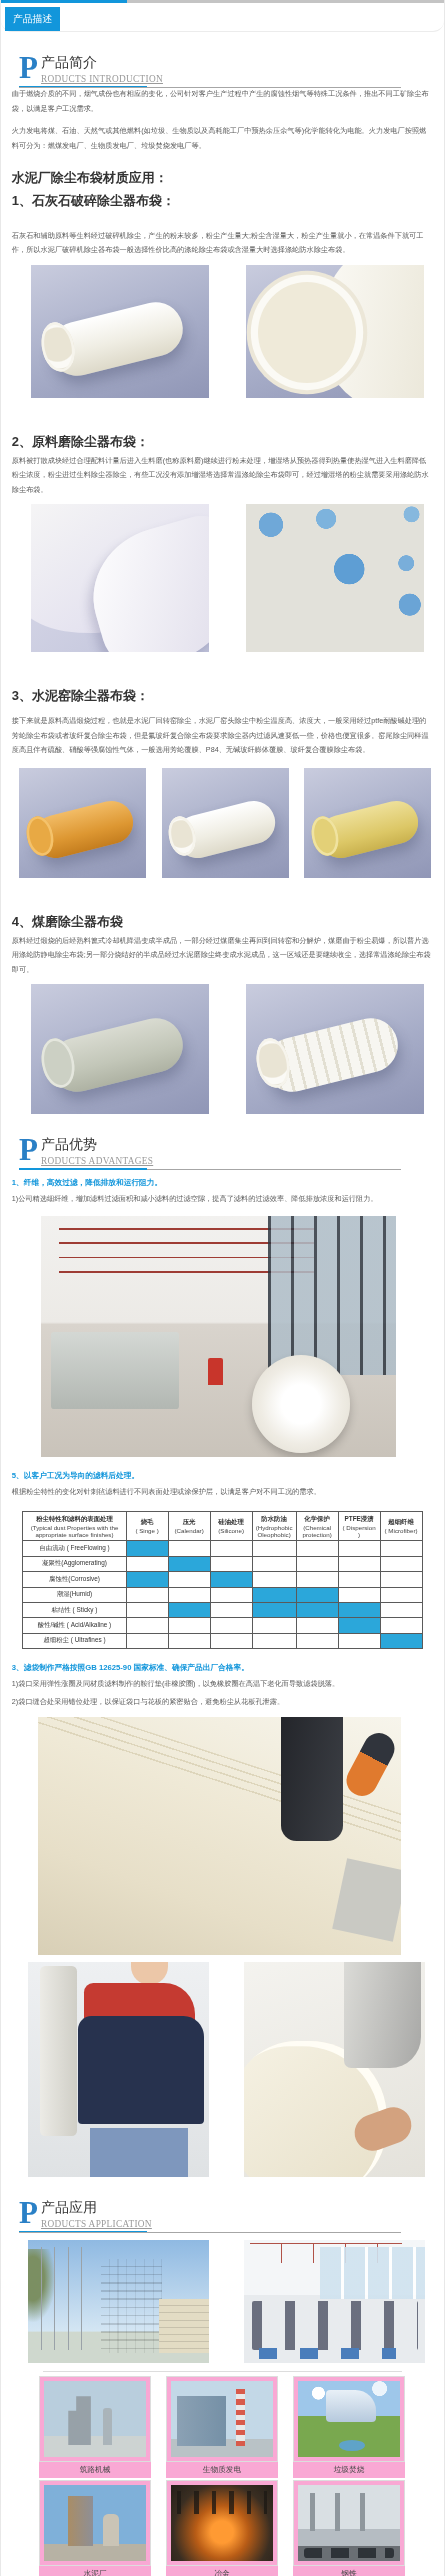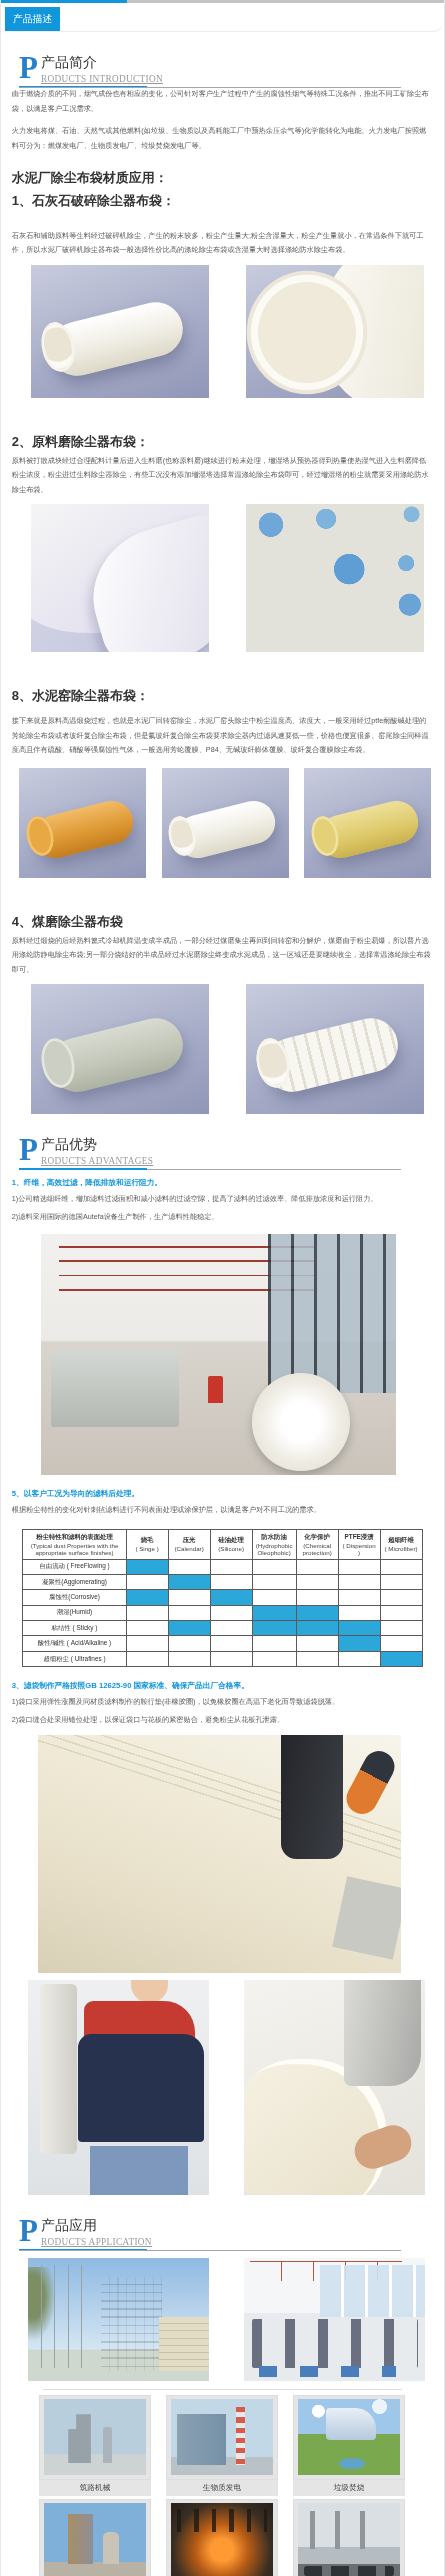--- a/index.html
+++ b/index.html
@@ -129,21 +129,21 @@
   .ftab th,.ftab td{border:0.5px solid #5a5a5a;}
   .ftab th{font-size:6.4px;color:#333;font-weight:bold;padding:2.6px 3.1px;background:#fff;}
   .ftab th .en{font-weight:normal;font-size:6.2px;color:#444;}
   .ftab th.corner{width:96px;}
   .ftab td{height:12.4px;}
   .ftab td.lab{font-size:6.4px;color:#333;text-align:center;padding:1px 5.2px;white-space:nowrap;}
   .ftab td.c{width:39px;}
   
   .gdiv{height:0.5px;background:#ddd;margin:8.2px 31px 4.1px;}
   .grid{width:367px;margin:5.2px auto 0;display:grid;grid-template-columns:repeat(3,112px);column-gap:15px;row-gap:2.1px;}
-  .gcell{background:#e5e5e5;}
+  .gcell{background:#f9a8d4;}
   .gframe{border:0.5px solid #ddd;padding:3.6px;}
   .gimg{height:76px;position:relative;overflow:hidden;background:#cdd6dd;}
   .gcap{font-size:7.7px;color:#4a4a4a;text-align:center;margin:3.6px 0 3.1px;}
   .ag0{background:linear-gradient(#b9cedd 0 72%,#cdd3d2 72%);}
   .ag0::before{content:'';position:absolute;left:24%;bottom:16%;width:22%;height:64%;background:#97a1a8;
     clip-path:polygon(0 100%,0 30%,35% 30%,35% 0,100% 0,100% 100%);}
   .ag0::after{content:'';position:absolute;left:58%;bottom:16%;width:9%;height:48%;background:#aab4ba;border-radius:3.1px 3.1px 0 0;}
   .ag1{background:linear-gradient(#c3d8e7 0 76%,#b9c2c6 76%);}
   .ag1::before{content:'';position:absolute;left:6%;bottom:14%;width:48%;height:66%;background:linear-gradient(90deg,#8ba1b4,#7590a6);}
   .ag1::after{content:'';position:absolute;left:64%;bottom:14%;width:8%;height:76%;
@@ -212,21 +212,21 @@
       <div class="photo slate pa2"></div>
     </div>
 
     <div class="bh">2、原料磨除尘器布袋：</div>
     <div class="p" style="margin-top:3.1px">原料被打散成块经过合理配料计量后进入生料磨(也称原料磨)继续进行粉末处理，增湿塔从预热器得到热量使热湿气进入生料磨降低粉尘浓度，粉尘进过生料除尘器除尘，有些工况没有添加增湿塔选择常温涤纶除尘布袋即可，经过增湿塔的粉尘就需要采用涤纶防水除尘布袋。</div>
     <div class="row2 tall">
       <div class="photo pb1"></div>
       <div class="photo pb2"></div>
     </div>
 
-    <div class="bh">8、水泥窑除尘器布袋：</div>
+    <div class="bh">3、水泥窑除尘器布袋：</div>
     <div class="p" style="margin-top:9px">接下来就是原料高温煅烧过程，也就是水泥厂回转窑除尘，水泥厂窑头除尘中粉尘温度高、浓度大，一般采用经过ptfe耐酸碱处理的芳纶除尘布袋或者玻纤复合除尘布袋，但是氟玻纤复合除尘布袋要求除尘器内过滤风速要低一些，价格也便宜很多。窑尾除尘同样温度高且伴有硫酸、硝酸等强腐蚀性气体，一般选用芳纶覆膜、P84、无碱玻纤膨体覆膜、玻纤复合覆膜除尘布袋。</div>
     <div class="row3">
       <div class="photo slate pc1">
         <div class="bagbody"></div>
         <div class="bagcap"></div>
       </div>
       <div class="photo slate">
         <div class="bagbody"></div>
         <div class="bagcap"></div>
       </div>
@@ -253,21 +253,20 @@
       <span class="slet">P</span>
       <div>
         <div class="scn">产品优势</div>
         <div class="sen">RODUCTS ADVANTAGES</div>
       </div>
     </div>
     <div class="rule"></div>
 
     <div class="bp" style="margin-top:8.2px">1、纤维，高效过滤，降低排放和运行阻力。</div>
     <div class="sub">1)公司精选细纤维，增加滤料过滤面积和减小滤料的过滤空隙，提高了滤料的过滤效率、降低排放浓度和运行阻力。</div>
-    <div class="sub">2)滤料采用国际的德国Autefa设备生产制作，生产滤料性能稳定。</div>
 
     <div class="photo wide pfac">
       <div class="pipes"></div>
       <div class="win"></div>
       <div class="mach"></div>
       <div class="stool"></div>
       <div class="roll"></div>
     </div>
 
     <div class="bp">5、以客户工况为导向的滤料后处理。</div>

